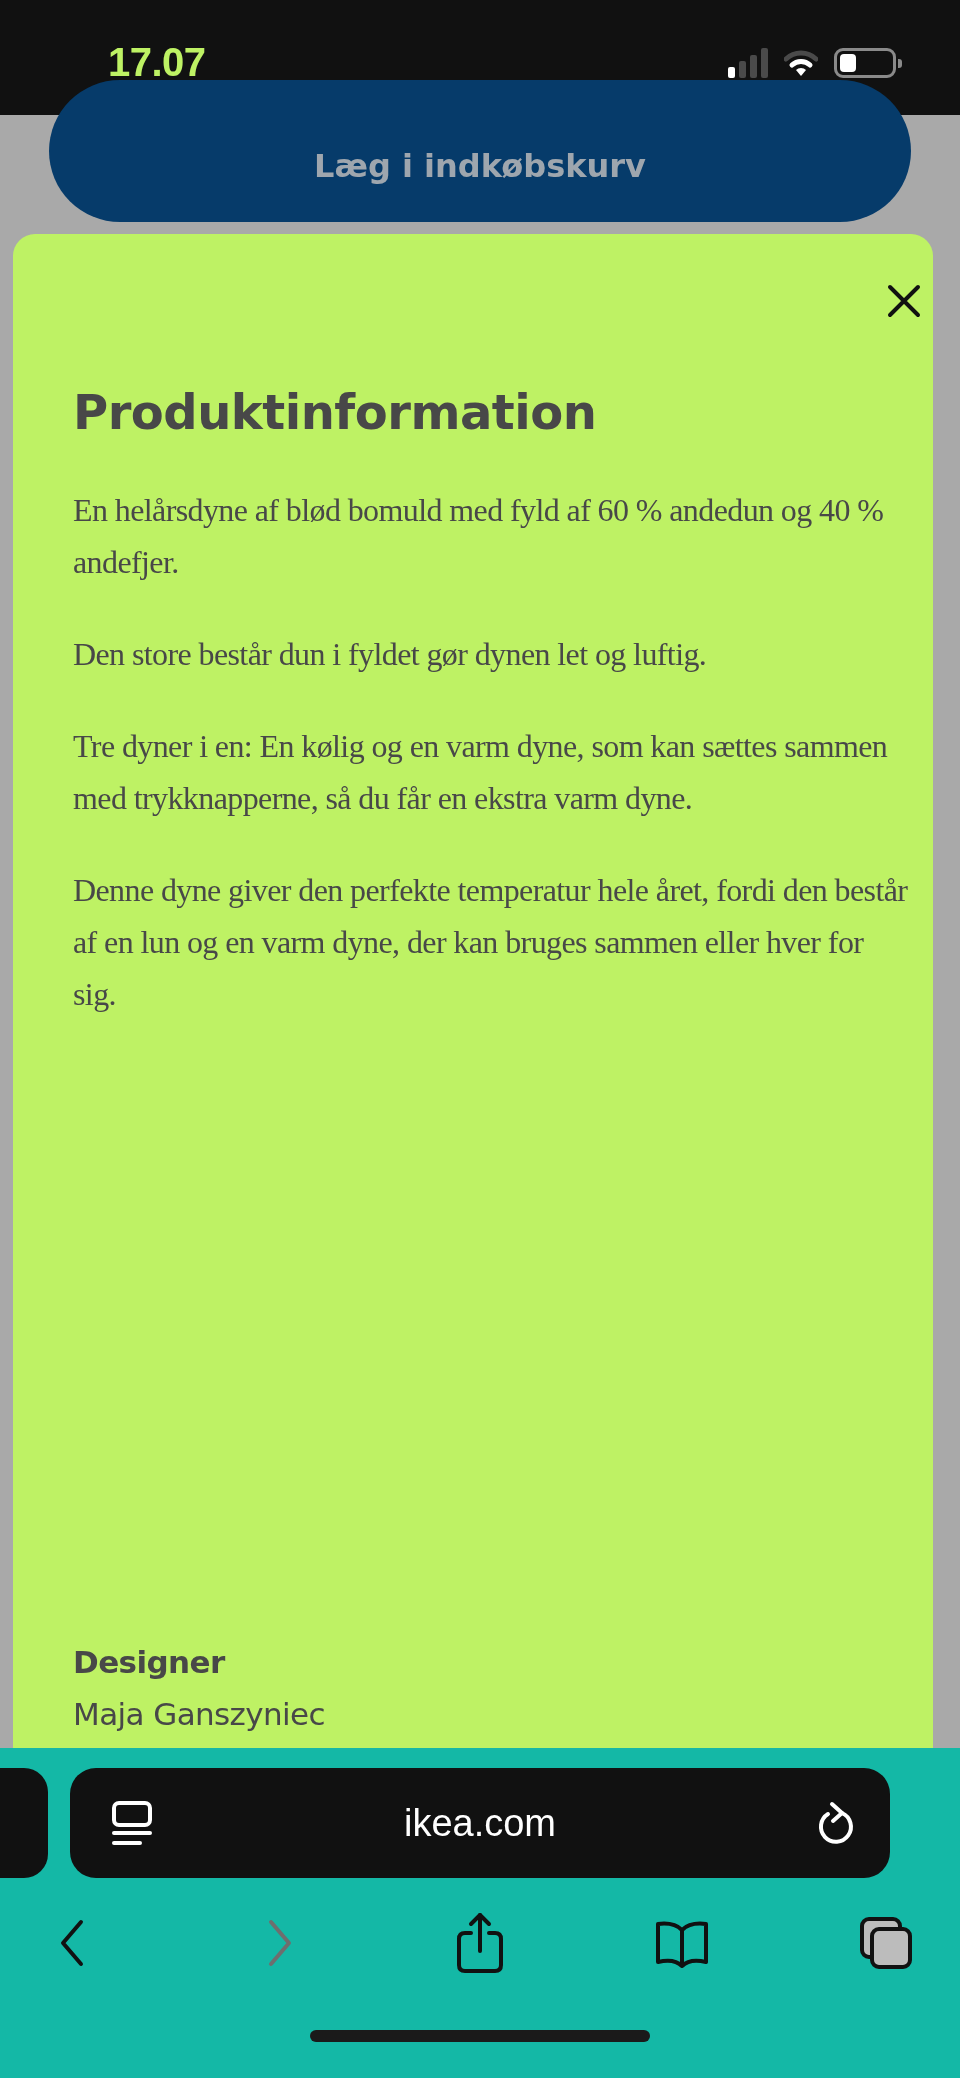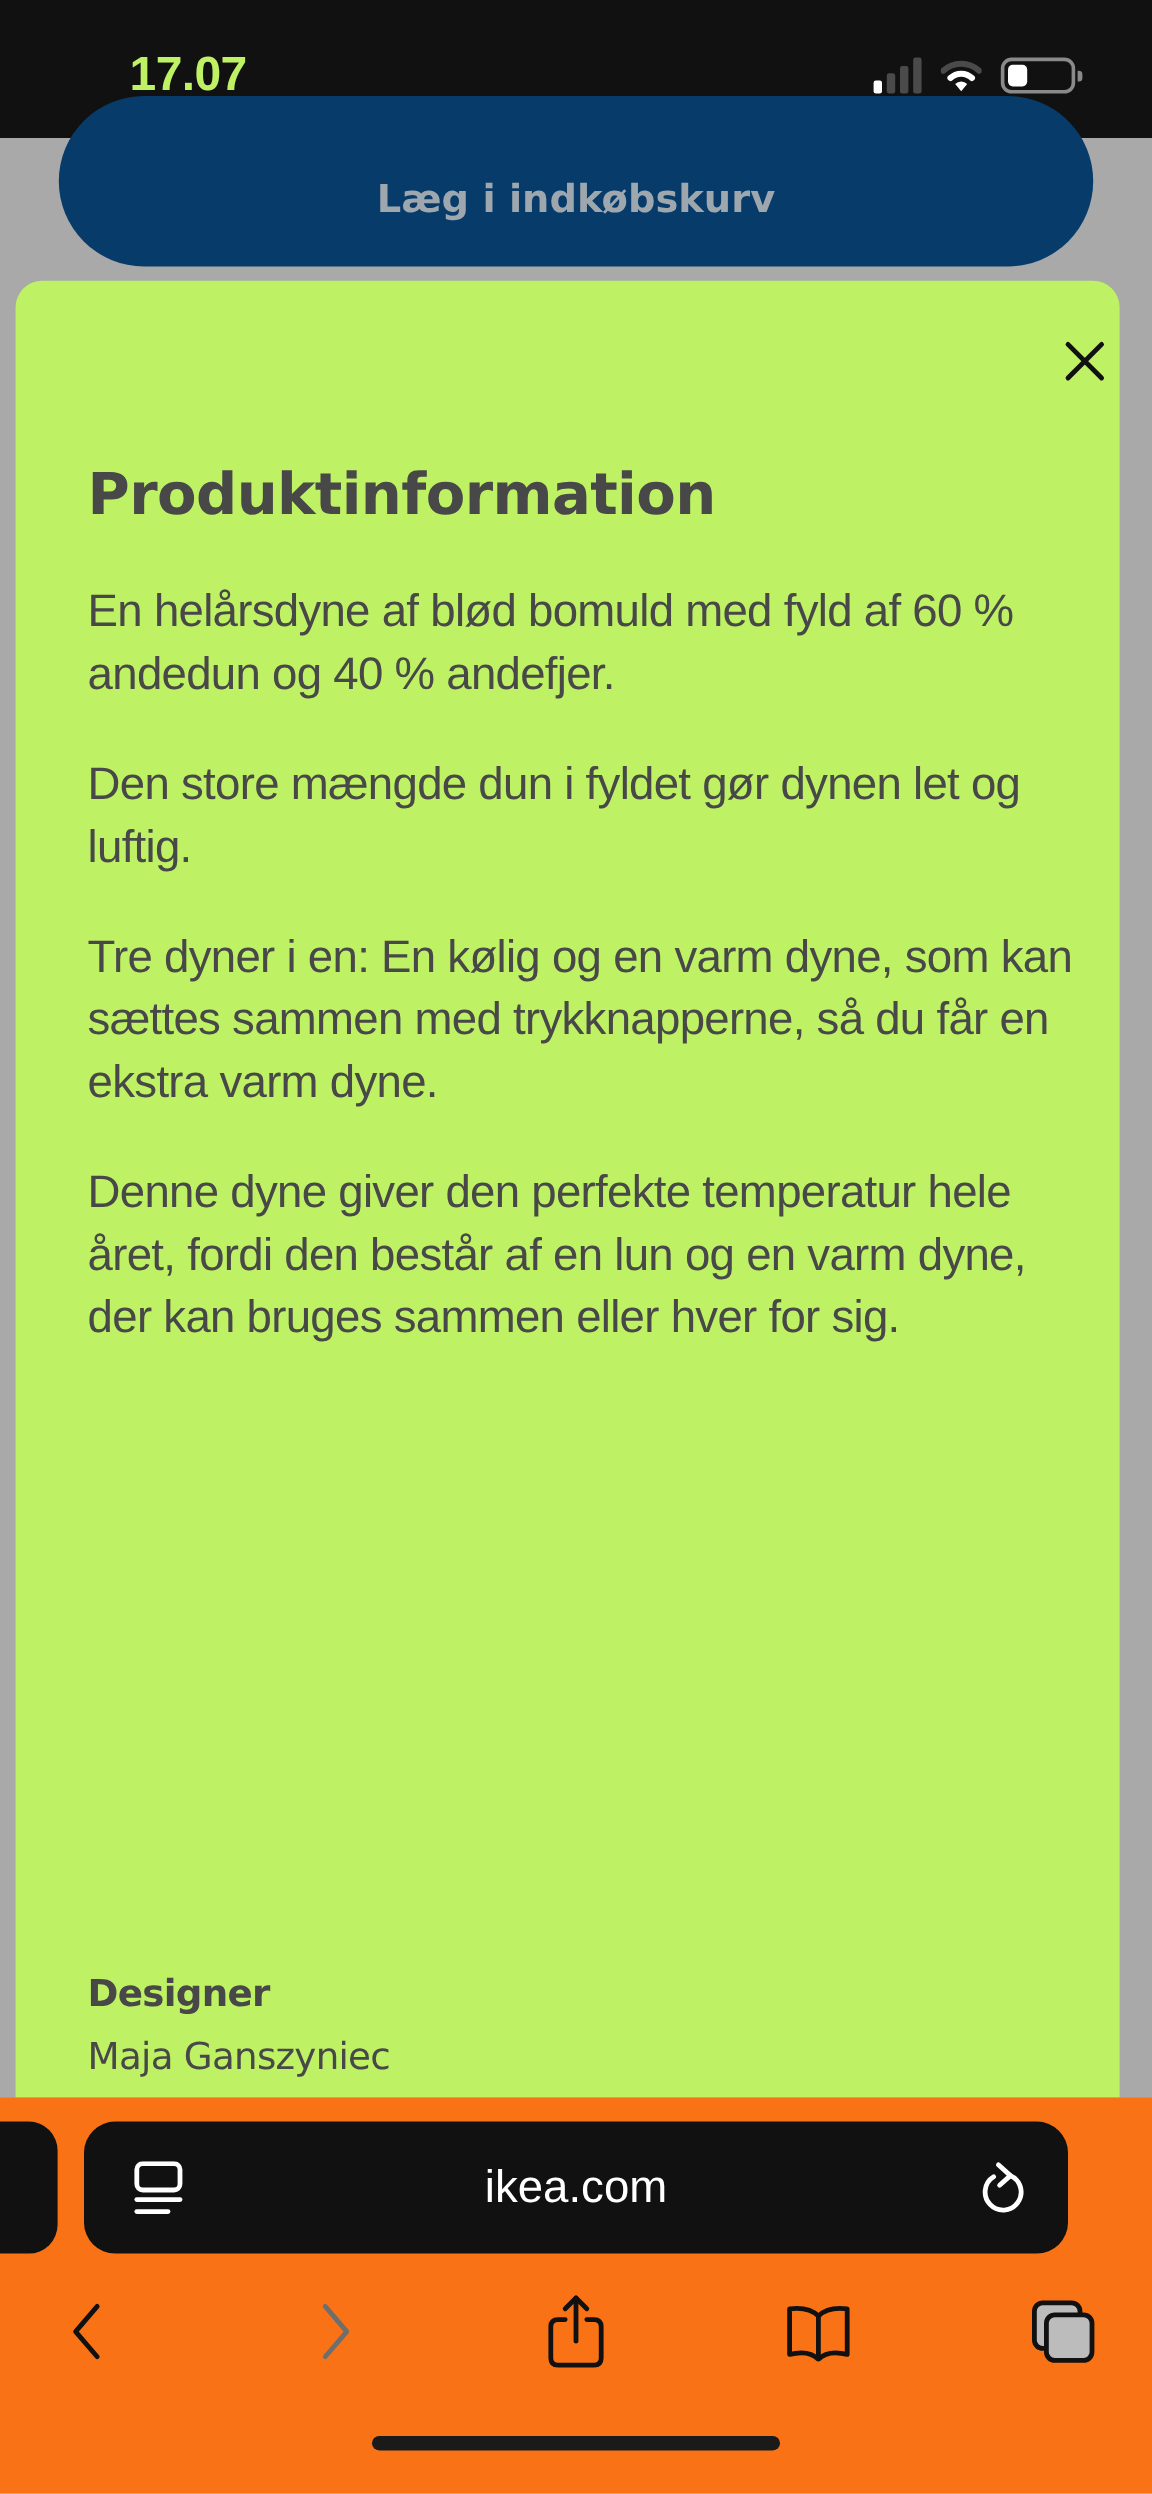--- a/index.html
+++ b/index.html
@@ -48,37 +48,37 @@
     position: absolute; left: 866px; top: 276px; width: 50px; height: 50px;
     display: flex; align-items: center; justify-content: center; cursor: pointer;
   }
   .sheet-title {
     position: absolute; left: 60px; top: 146px;
     color: #484848; font-size: 48px; font-weight: bold; letter-spacing: -0.5px;
     font-family: "DejaVu Sans", sans-serif;
   }
   .paragraphs { position: absolute; left: 60px; top: 250px; width: 840px; }
   .paragraphs p {
-    color: #484848; font-size: 38px; line-height: 52px;
+    color: #484848; font-size: 32px; line-height: 52px;
     margin-bottom: 40px; letter-spacing: -0.6px;
-    font-family: Liberation Sans, sans-serif;
+    font-family: Liberation Serif, serif;
   }
   .designer-label {
     position: absolute; left: 60px; top: 1412px;
     color: #484848; font-size: 31px; font-weight: bold; letter-spacing: -0.6px;
   }
   .designer-name {
     position: absolute; left: 60px; top: 1462px;
     color: #484848; font-size: 31px; letter-spacing: -0.6px;
   }
 
   
   .safari-bar {
     position: absolute; left: 0; top: 1748px; width: 960px; height: 330px;
-    background: #f97316;
+    background: #14b8a6;
   }
   .prev-tab-pill {
     position: absolute; left: -40px; top: 20px; width: 88px; height: 110px;
     background: #111111; border-radius: 24px;
   }
   .address-pill {
     position: absolute; left: 70px; top: 20px; width: 820px; height: 110px;
     background: #111111; border-radius: 26px;
     display: flex; align-items: center; justify-content: center;
   }
@@ -124,21 +124,21 @@
   <div class="close-btn" style="left:866px; top:42px;">
     <svg width="34" height="34" viewBox="0 0 34 34">
       <path d="M3 3 L31 31 M31 3 L3 31" stroke="#111111" stroke-width="4" stroke-linecap="round"></path>
     </svg>
   </div>
 
   <h1 class="sheet-title" style="top:150px;">Produktinformation</h1>
 
   <div class="paragraphs" style="top:250px;">
     <p>En helårsdyne af blød bomuld med fyld af 60 % andedun og 40 % andefjer.</p>
-    <p>Den store mængde dun i fyldet gør dynen let og luftig.</p>
+    <p>Den store består dun i fyldet gør dynen let og luftig.</p>
     <p>Tre dyner i en: En kølig og en varm dyne, som kan sættes sammen med trykknapperne, så du får en ekstra varm dyne.</p>
     <p>Denne dyne giver den perfekte temperatur hele året, fordi den består af en lun og en varm dyne, der kan bruges sammen eller hver for sig.</p>
   </div>
 
   <div class="designer-label" style="top:1410px;">Designer</div>
   <div class="designer-name" style="top:1462px;">Maja Ganszyniec</div>
 </div>
 
 <div class="safari-bar">
   <div class="prev-tab-pill"></div>

